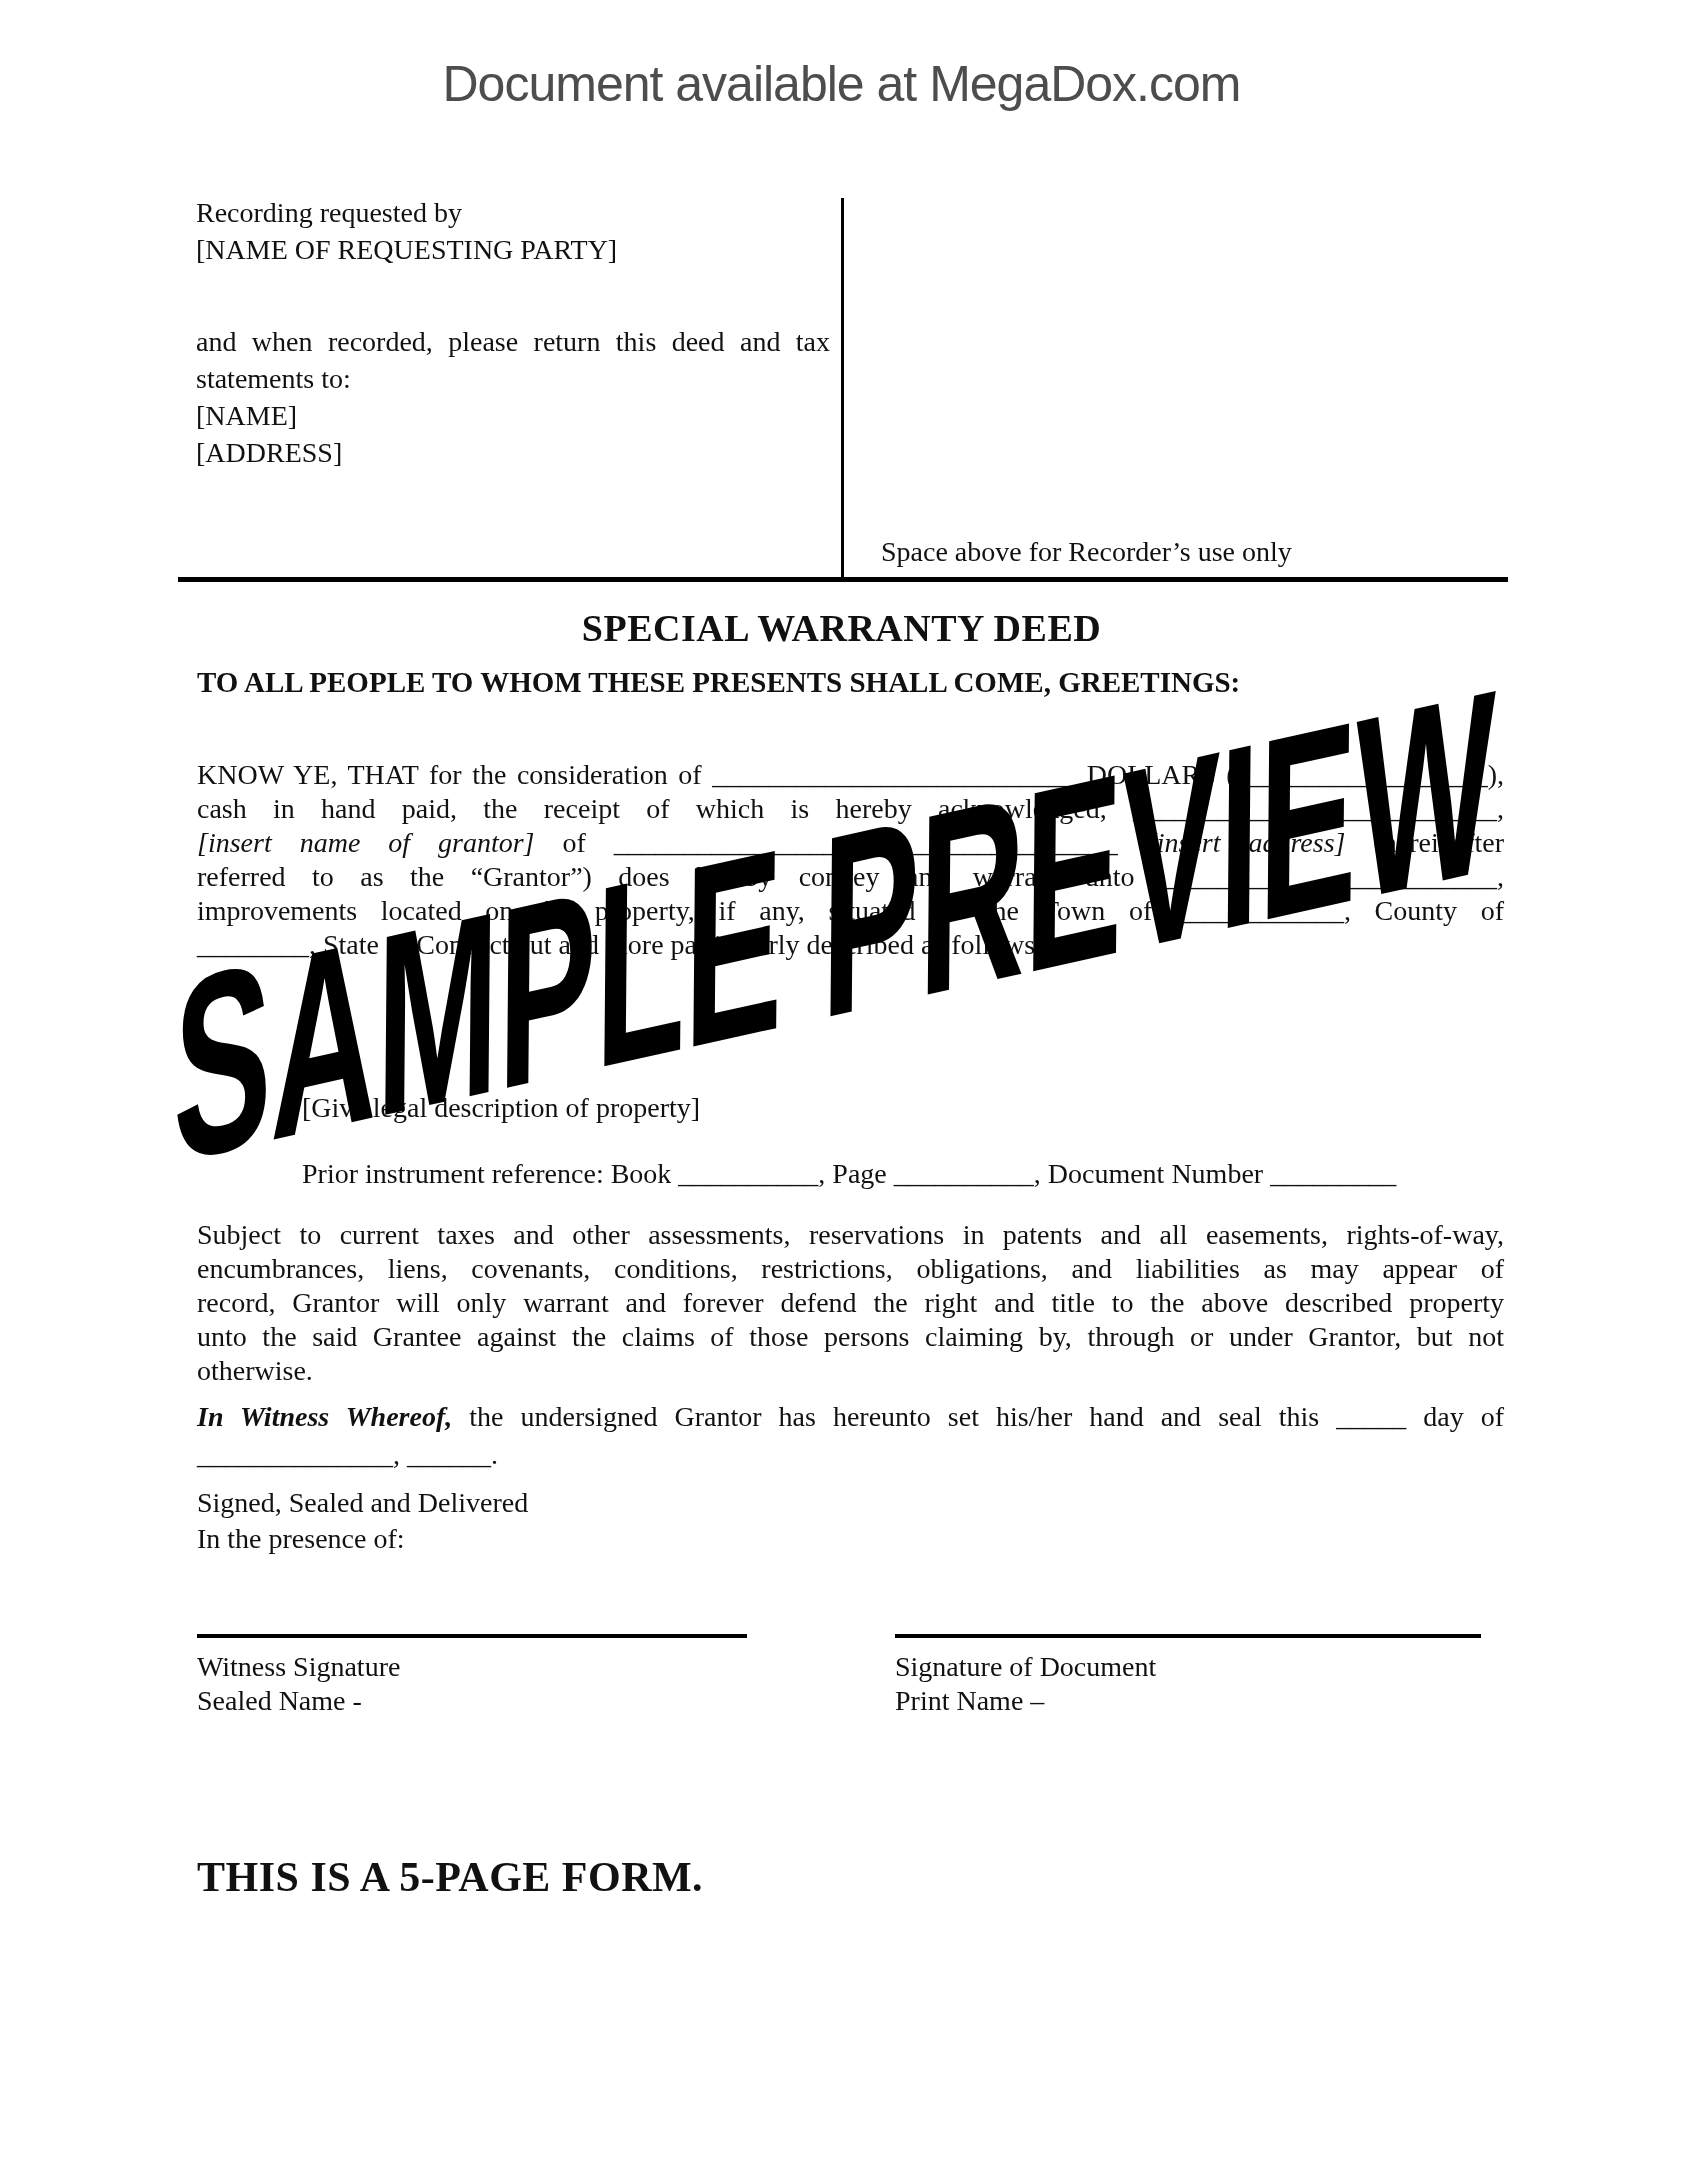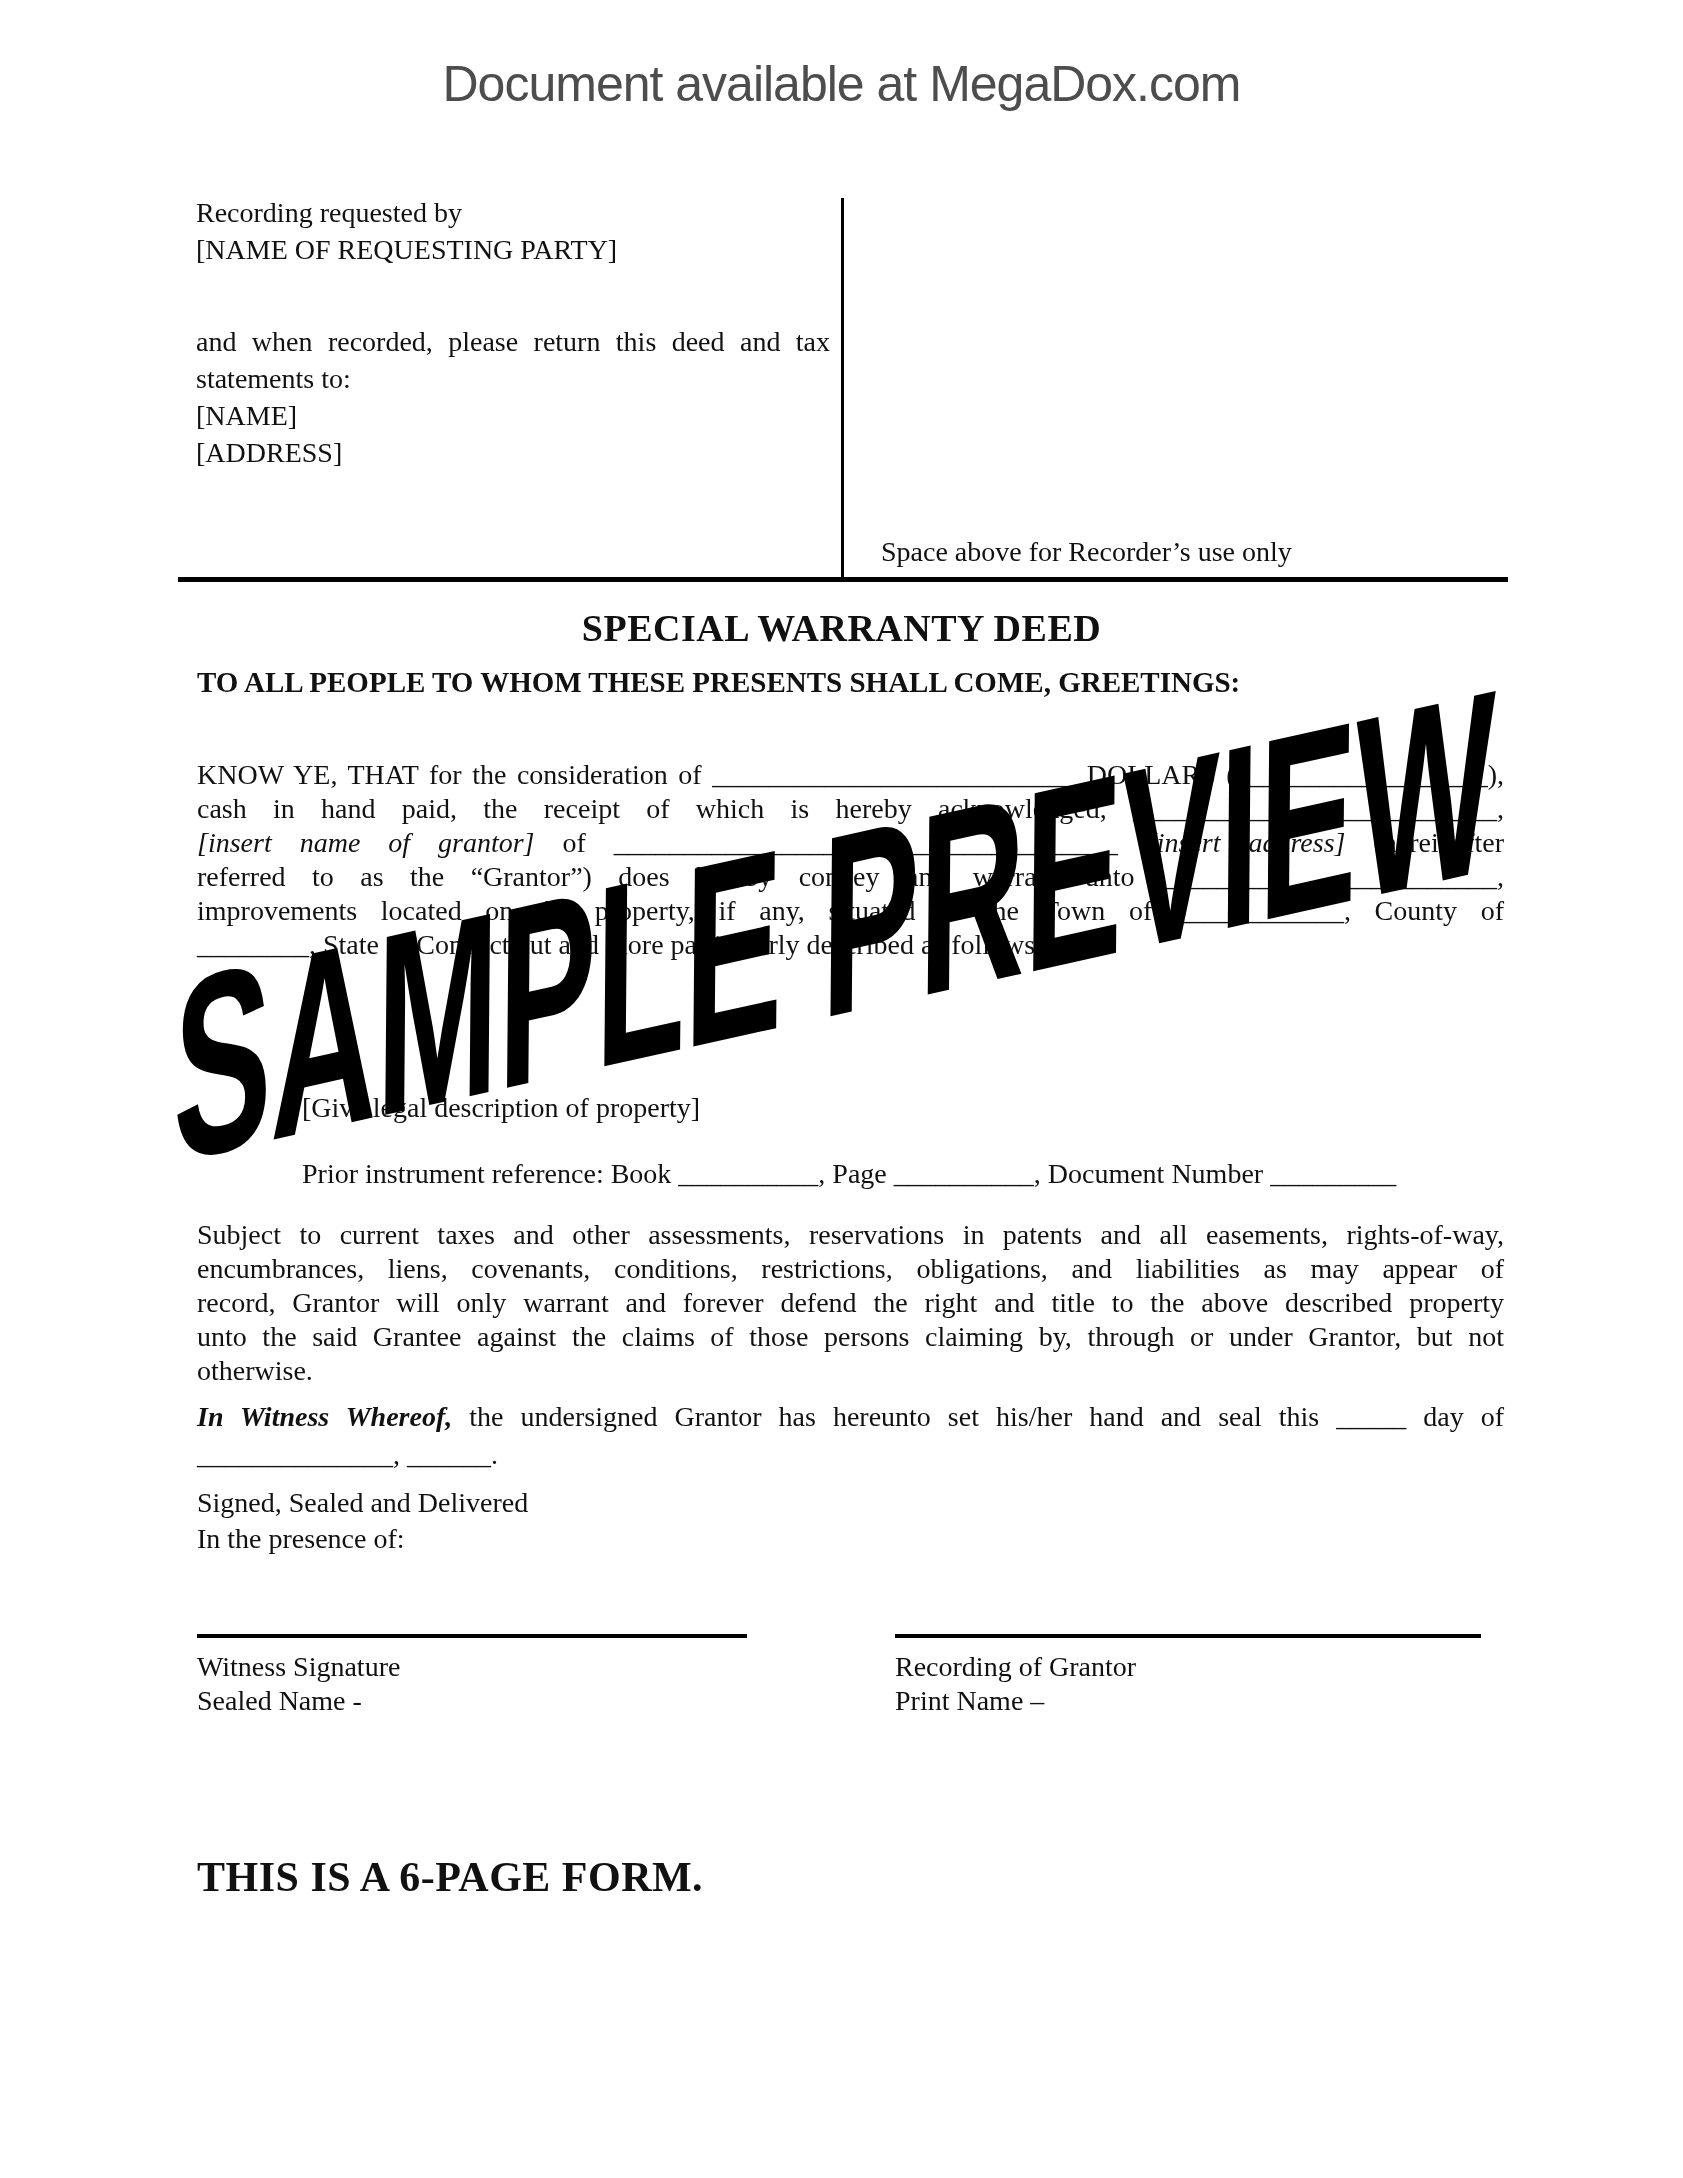--- a/index.html
+++ b/index.html
@@ -104,20 +104,20 @@
   <div>In the presence of:</div>
 </div>
 
 <div class="abs sig-col sig-col-left">
   <div class="sig-line"></div>
   <div>Witness Signature</div>
   <div>Sealed Name -</div>
 </div>
 <div class="abs sig-col sig-col-right">
   <div class="sig-line"></div>
-  <div>Recording of Grantor</div>
+  <div>Signature of Document</div>
   <div>Print Name –</div>
 </div>
 
-<div class="abs footer-note">THIS IS A 6-PAGE FORM.</div>
+<div class="abs footer-note">THIS IS A 5-PAGE FORM.</div>
 
 <div class="abs watermark">SAMPLE PREVIEW</div>
 
 
 </body></html>

